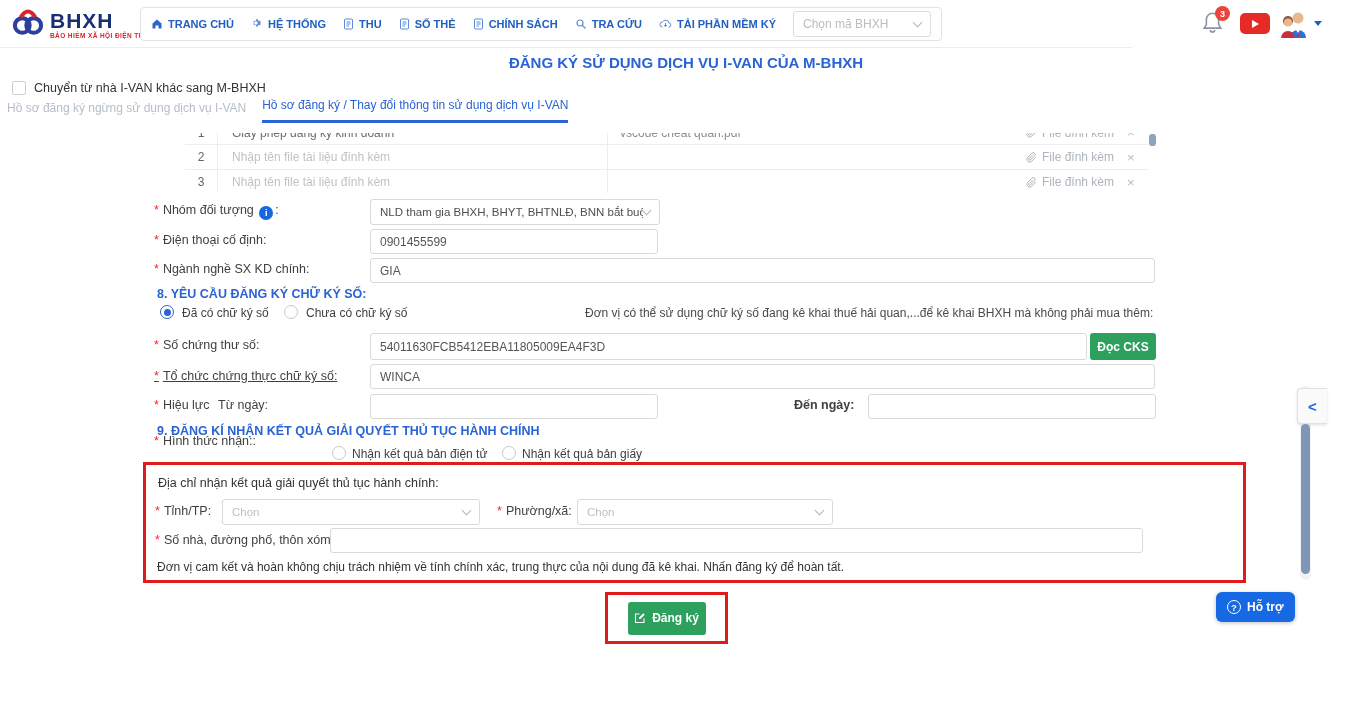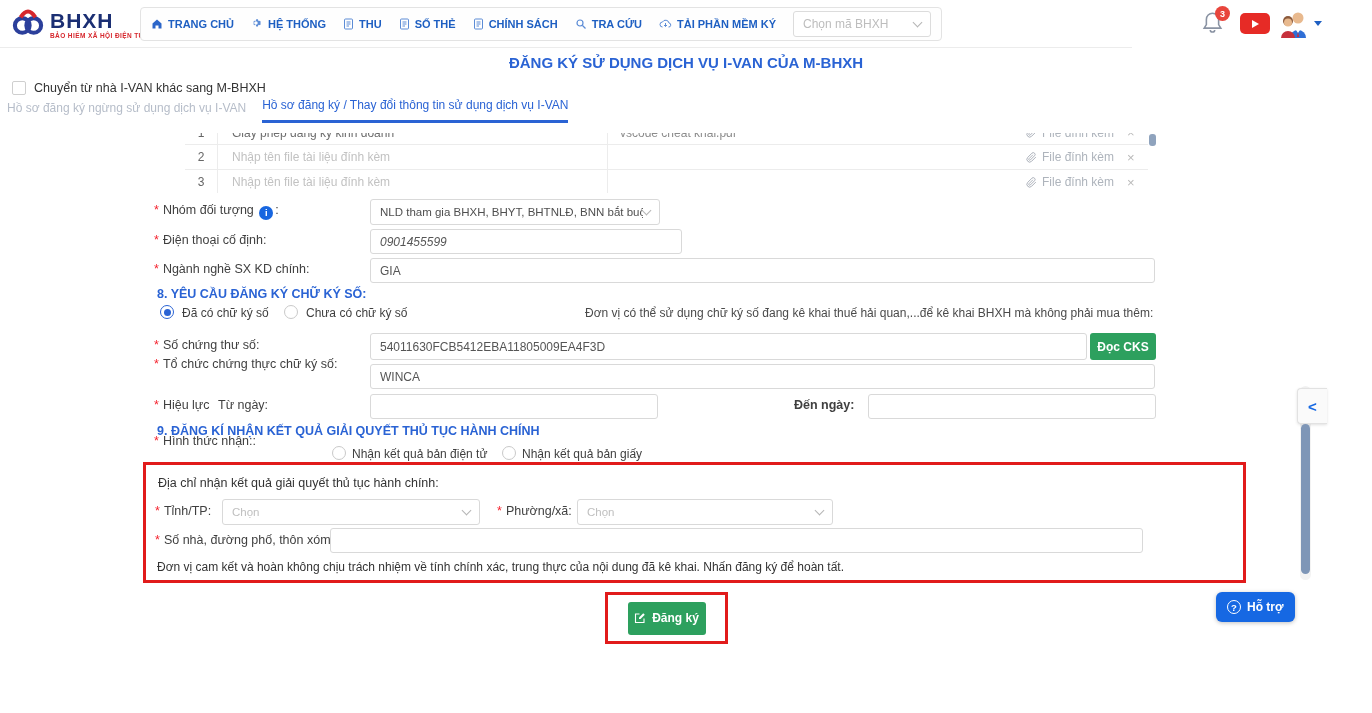--- a/index.html
+++ b/index.html
@@ -195,21 +195,21 @@
     <span class="tab tab-active">Hồ sơ đăng ký / Thay đổi thông tin sử dụng dịch vụ I-VAN</span>
   </div>
 
   <div class="tbl-clip">
     <div class="tbl">
       <div class="trow">
         <div class="c-idx">1</div>
         <div class="c-name">
             <input value="Giấy phép đăng ký kinh doanh" style="">
           </div>
-        <div class="c-file">vscode cheat khai.pdf</div>
+        <div class="c-file">vscode cheat quan.pdf</div>
         <div class="c-attach">
           <svg width="11" height="11" viewBox="0 0 24 24">
               <path d="M21.44 11.05l-9.19 9.19a6 6 0 0 1-8.49-8.49l9.19-9.19a4 4 0 0 1 5.66 5.66l-9.2 9.19a2 2 0 0 1-2.83-2.83l8.49-8.48" fill="none" stroke="#a5abb5" stroke-width="2"></path>
             </svg>
           <span>File đính kèm</span>
           <span class="x">×</span>
         </div>
       </div>
       <div class="trow">
         <div class="c-idx">2</div>
@@ -248,21 +248,21 @@
     <span class="info-dot">i</span><span>:</span>
   </span>
   <div class="sel" style="left:370px; top:199px; width:290px;">
     <span class="val">NLD tham gia BHXH, BHYT, BHTNLĐ, BNN bắt buộc</span>
     <span class="chev"></span>
   </div>
 
   <span class="lbl" style="left:154px; top:233px;">
     <span class="req">*</span><span>Điện thoại cố định:</span>
   </span>
-  <input class="inp" style="left: 370px; top: 229px; width: 312px; font-style: italic;" value="0901455599">
+  <input class="inp" style="left: 370px; top: 229px; width: 288px;" value="0901455599">
 
   <span class="lbl" style="left:154px; top:262px;">
     <span class="req">*</span><span>Ngành nghề SX KD chính:</span>
   </span>
   <input class="inp" style="left: 370px; top: 258px; width: 785px;" value="GIA">
 
   <span class="section-title" style="left:157px; top:287px;">8. YÊU CẦU ĐĂNG KÝ CHỮ KÝ SỐ:</span>
 
   <span class="radio on" style="left:160px; top:305px;"></span>
   <span class="plain" style="left:182px; top:306px; color:#3f3f3f;">Đã có chữ ký số</span>
@@ -271,21 +271,21 @@
   <span class="plain" style="left:585px; top:306px;">Đơn vị có thể sử dụng chữ ký số đang kê khai thuế hải quan,...để kê khai BHXH mà không phải mua thêm:</span>
 
   <span class="lbl" style="left:154px; top:338px;">
     <span class="req">*</span><span>Số chứng thư số:</span>
   </span>
   <input class="inp" style="left: 370px; top: 333px; width: 717px; height: 27px;" value="54011630FCB5412EBA11805009EA4F3D">
   <button class="btn-green" style="left:1090px; top:333px; width:66px; height:27px;">
       <span>Đọc CKS</span>
     </button>
 
-  <span class="lbl" style="left:154px; top:357px;">
+  <span class="lbl" style="left:154px; top:369px;text-decoration:underline;">
     <span class="req">*</span><span>Tổ chức chứng thực chữ ký số:</span>
   </span>
   <input class="inp" style="left: 370px; top: 364px; width: 785px;" value="WINCA">
 
   <span class="lbl" style="left:154px; top:398px;">
     <span class="req">*</span><span>Hiệu lực</span>
   </span>
   <span class="lbl" style="left:218px; top:398px;">Từ ngày:</span>
   <input class="inp" style="left: 370px; top: 394px; width: 288px;">
   <span class="lbl" style="left:794px; top:398px;font-weight:bold;">Đến ngày:</span>

